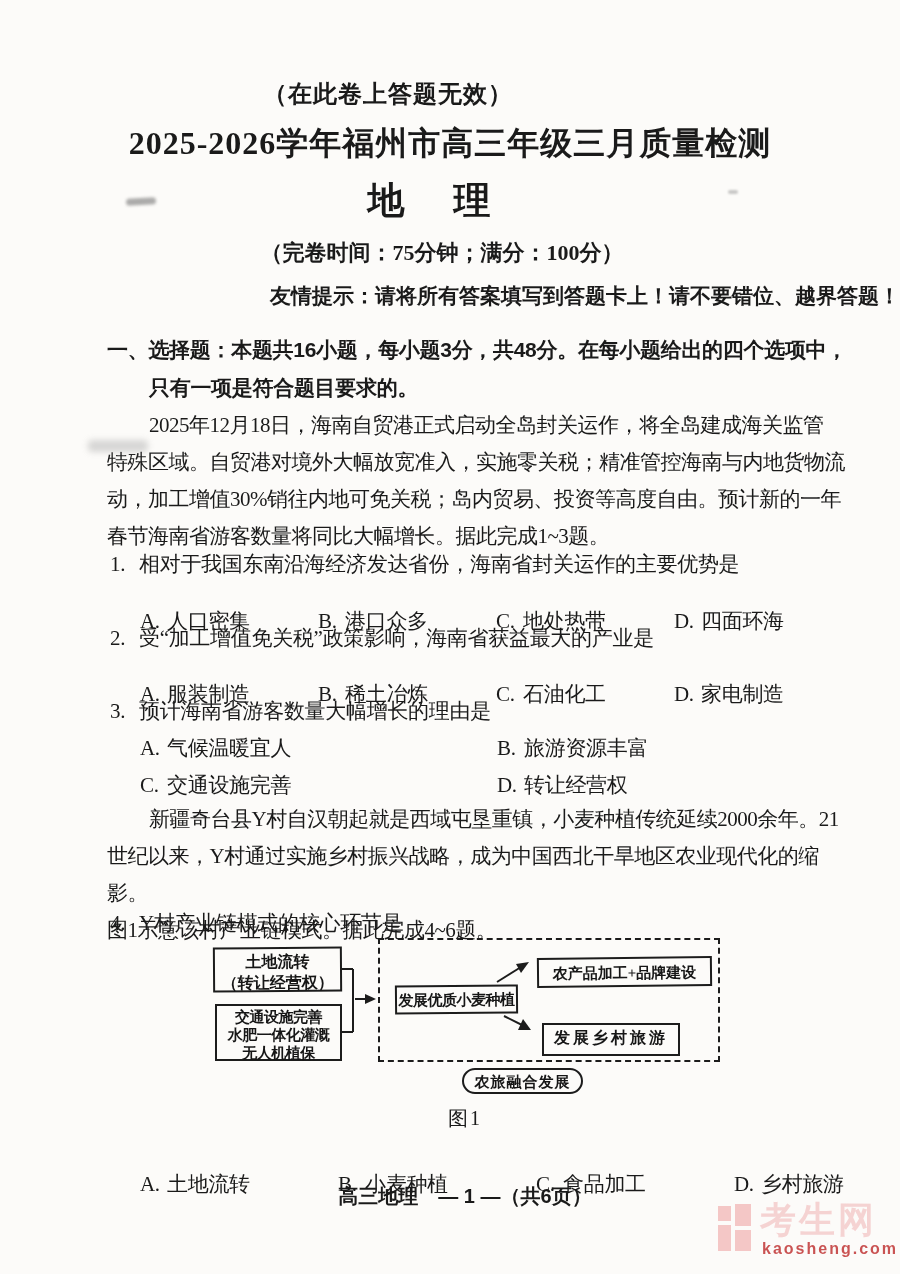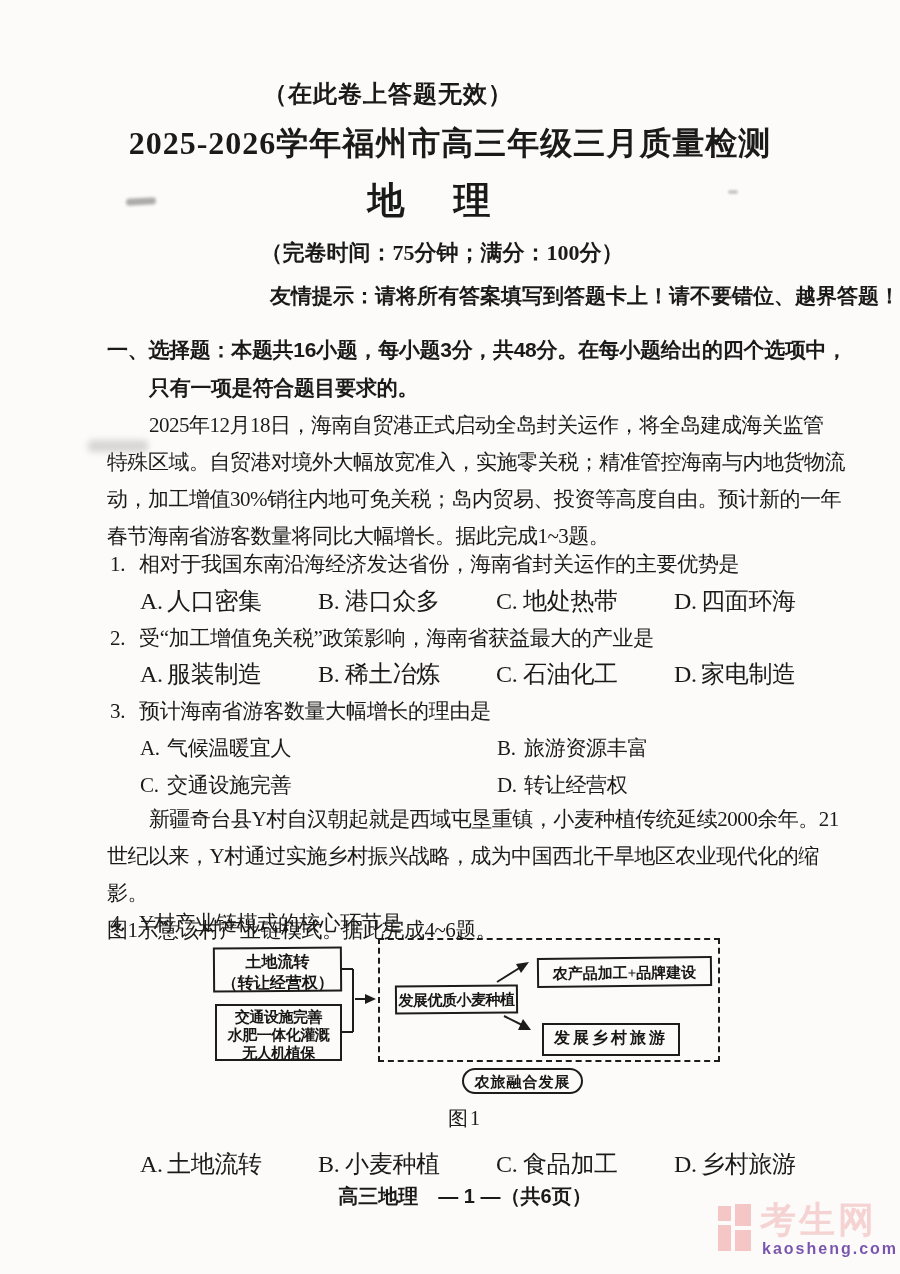--- a/index.html
+++ b/index.html
@@ -53,27 +53,28 @@
   .p2 { top:801px; }
   .q-stem {
     position:absolute; left:110px; width:744px;
     font-size:21px; line-height:37px; letter-spacing:-0.3px;
     display:flex;
   }
   .q-num { display:inline-block; width:29px; flex:0 0 29px; }
   .q1s { top:546px; } .q2s { top:620px; } .q3s { top:693px; } .q4s { top:905px; }
   .opts {
     position:absolute; left:140px; width:740px;
-    font-size:24px; line-height:37px; letter-spacing:-0.3px;
+    font-size:21px; line-height:37px; letter-spacing:-0.3px;
     display:flex;
+    margin-top:20px;
   }
   .opts .opt { width:178px; flex:0 0 178px; white-space:nowrap; }
   .opts .opt:last-child { width:auto; flex:0 0 auto; }
   .opt-label { display:inline-block; min-width:27px; }
-  .q1o { top:583px; } .q2o { top:656px; } .q4o { top:1146px; }
+  .q1o { top:583px; } .q2o { top:656px; } .q4o { top:1146px;gap:20px; }
   .opts-grid { position:absolute; left:140px; top:730px; width:740px;
     font-size:21px; line-height:36px; letter-spacing:-0.3px;
     display:grid; grid-template-columns:357px 357px; row-gap:1px; }
   .opts-grid .opt { white-space:nowrap; }
   
   .figure { position:absolute; left:0; top:938px; width:900px; height:168px; }
   .fig-box {
     position:absolute; border:2px solid #1c1c1c; background:#fcfbf9;
     text-align:center; font-weight:600; color:#161616;
   }
@@ -105,21 +106,21 @@
   .wm-b3 { left:17px; top:0;   width:16px; height:22px; }
   .wm-b4 { left:17px; top:26px; width:16px; height:21px; }
   .wm-name {
     position:absolute; left:66px; top:0px;
     font-family:"Liberation Sans","DejaVu Sans",sans-serif;
     font-weight:bold; font-size:36px; letter-spacing:3px; color:#f3c6c6;
   }
   .wm-url {
     position:absolute; left:68px; top:44px;
     font-family:"Liberation Sans","DejaVu Sans",sans-serif;
-    font-weight:bold; font-size:16px; letter-spacing:2px; color:#4c1d95;
+    font-weight:bold; font-size:16px; letter-spacing:2px; color:#b91c1c;
   }
   
   .artifact { position:absolute; border-radius:4px; pointer-events:none; }
   .a1 { left:126px; top:198px; width:30px; height:7px;  background:#6a6a6a; filter:blur(1.5px); opacity:.55; transform:rotate(-3deg); }
   .a2 { left:88px;  top:440px; width:60px; height:12px; background:#9a9a9a; filter:blur(3px);   opacity:.38; }
   .a3 { left:728px; top:190px; width:10px; height:4px;  background:#888;    filter:blur(1px);   opacity:.45; }
 </style>
 </head>
 <body>
 

